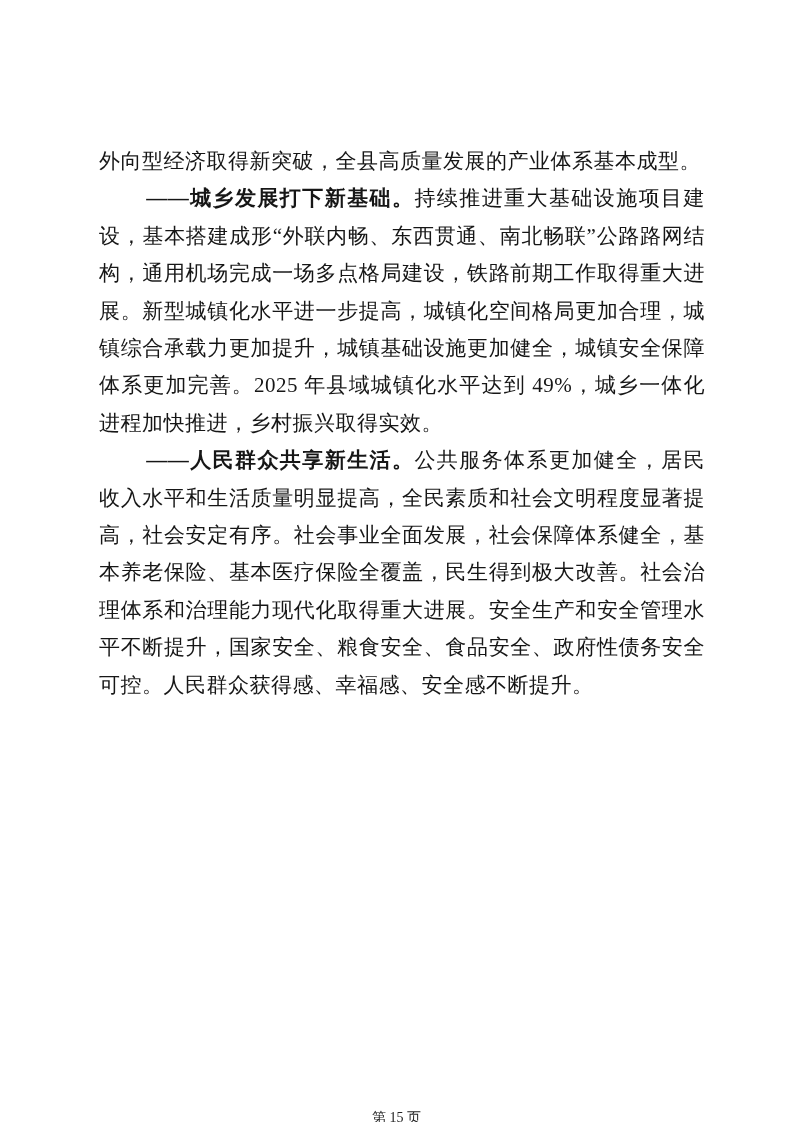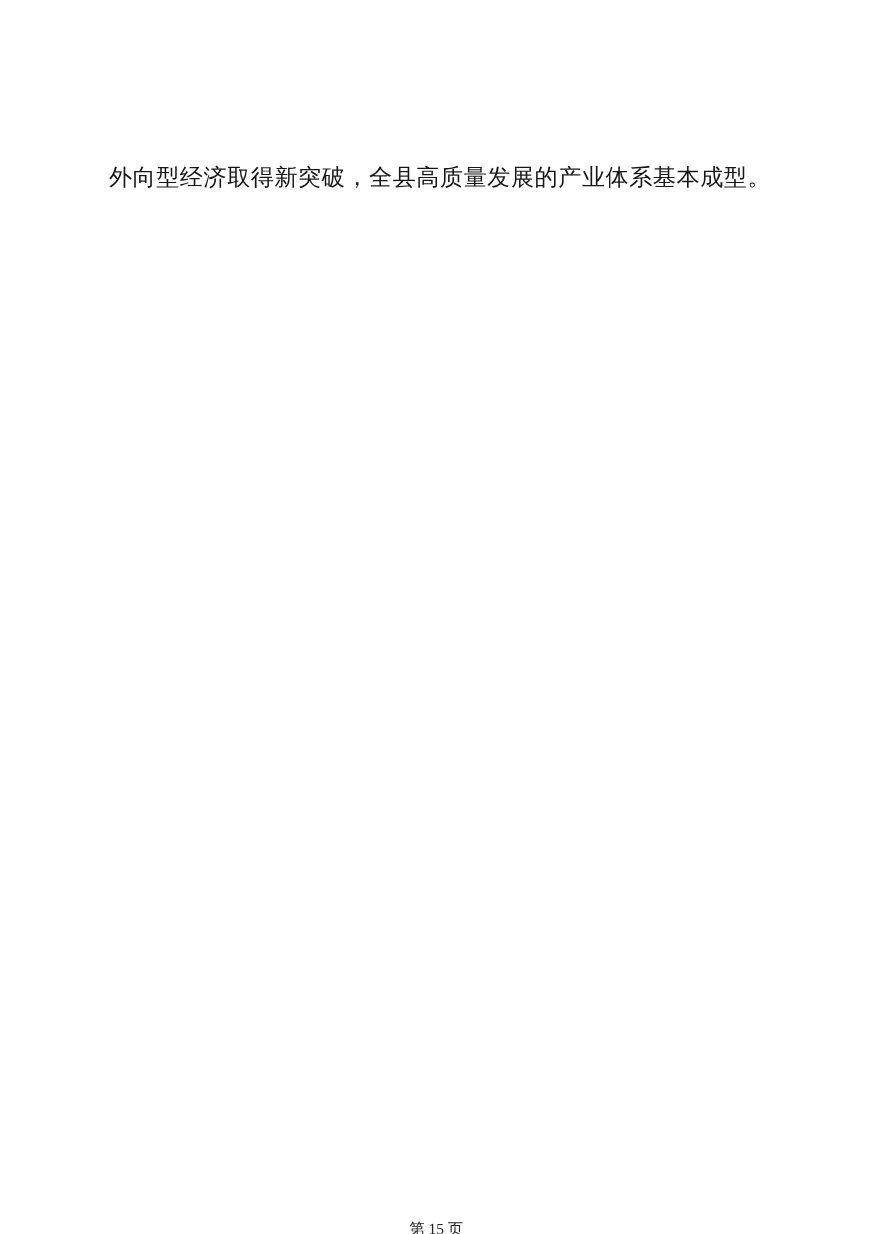--- a/index.html
+++ b/index.html
@@ -48,22 +48,24 @@
 </style>
 </head>
 <body>
 
 <div class="page">
 
   <div class="content">
 
     <p class="para"><span class="lead"></span><span>外向型经济取得新突破，全县高质量发展的产业体系基本成型。</span></p>
 
+    <p class="para indent"><span class="lead">——城乡发展打下新基础。</span><span>持续推进重大基础设施项目建设，基本搭建成形“外联内畅、东西贯通、南北畅联”公路路网结构，通用机场完成一场多点格局建设，铁路前期工作取得重大进展。新型城镇化水平进一步提高，城镇化空间格局更加合理，城镇综合承载力更加提升，城镇基础设施更加健全，城镇安全保障体系更加完善。2025 年县域城镇化水平达到 49%，城乡一体化进程加快推进，乡村振兴取得实效。</span></p>
 
 
+    <p class="para indent"><span class="lead">——人民群众共享新生活。</span><span>公共服务体系更加健全，居民收入水平和生活质量明显提高，全民素质和社会文明程度显著提高，社会安定有序。社会事业全面发展，社会保障体系健全，基本养老保险、基本医疗保险全覆盖，民生得到极大改善。社会治理体系和治理能力现代化取得重大进展。安全生产和安全管理水平不断提升，国家安全、粮食安全、食品安全、政府性债务安全可控。人民群众获得感、幸福感、安全感不断提升。</span></p>
 
   </div>
 
   <div class="footer">
     <span>第 15 页</span>
   </div>
 
 </div>
 
 </body></html>

